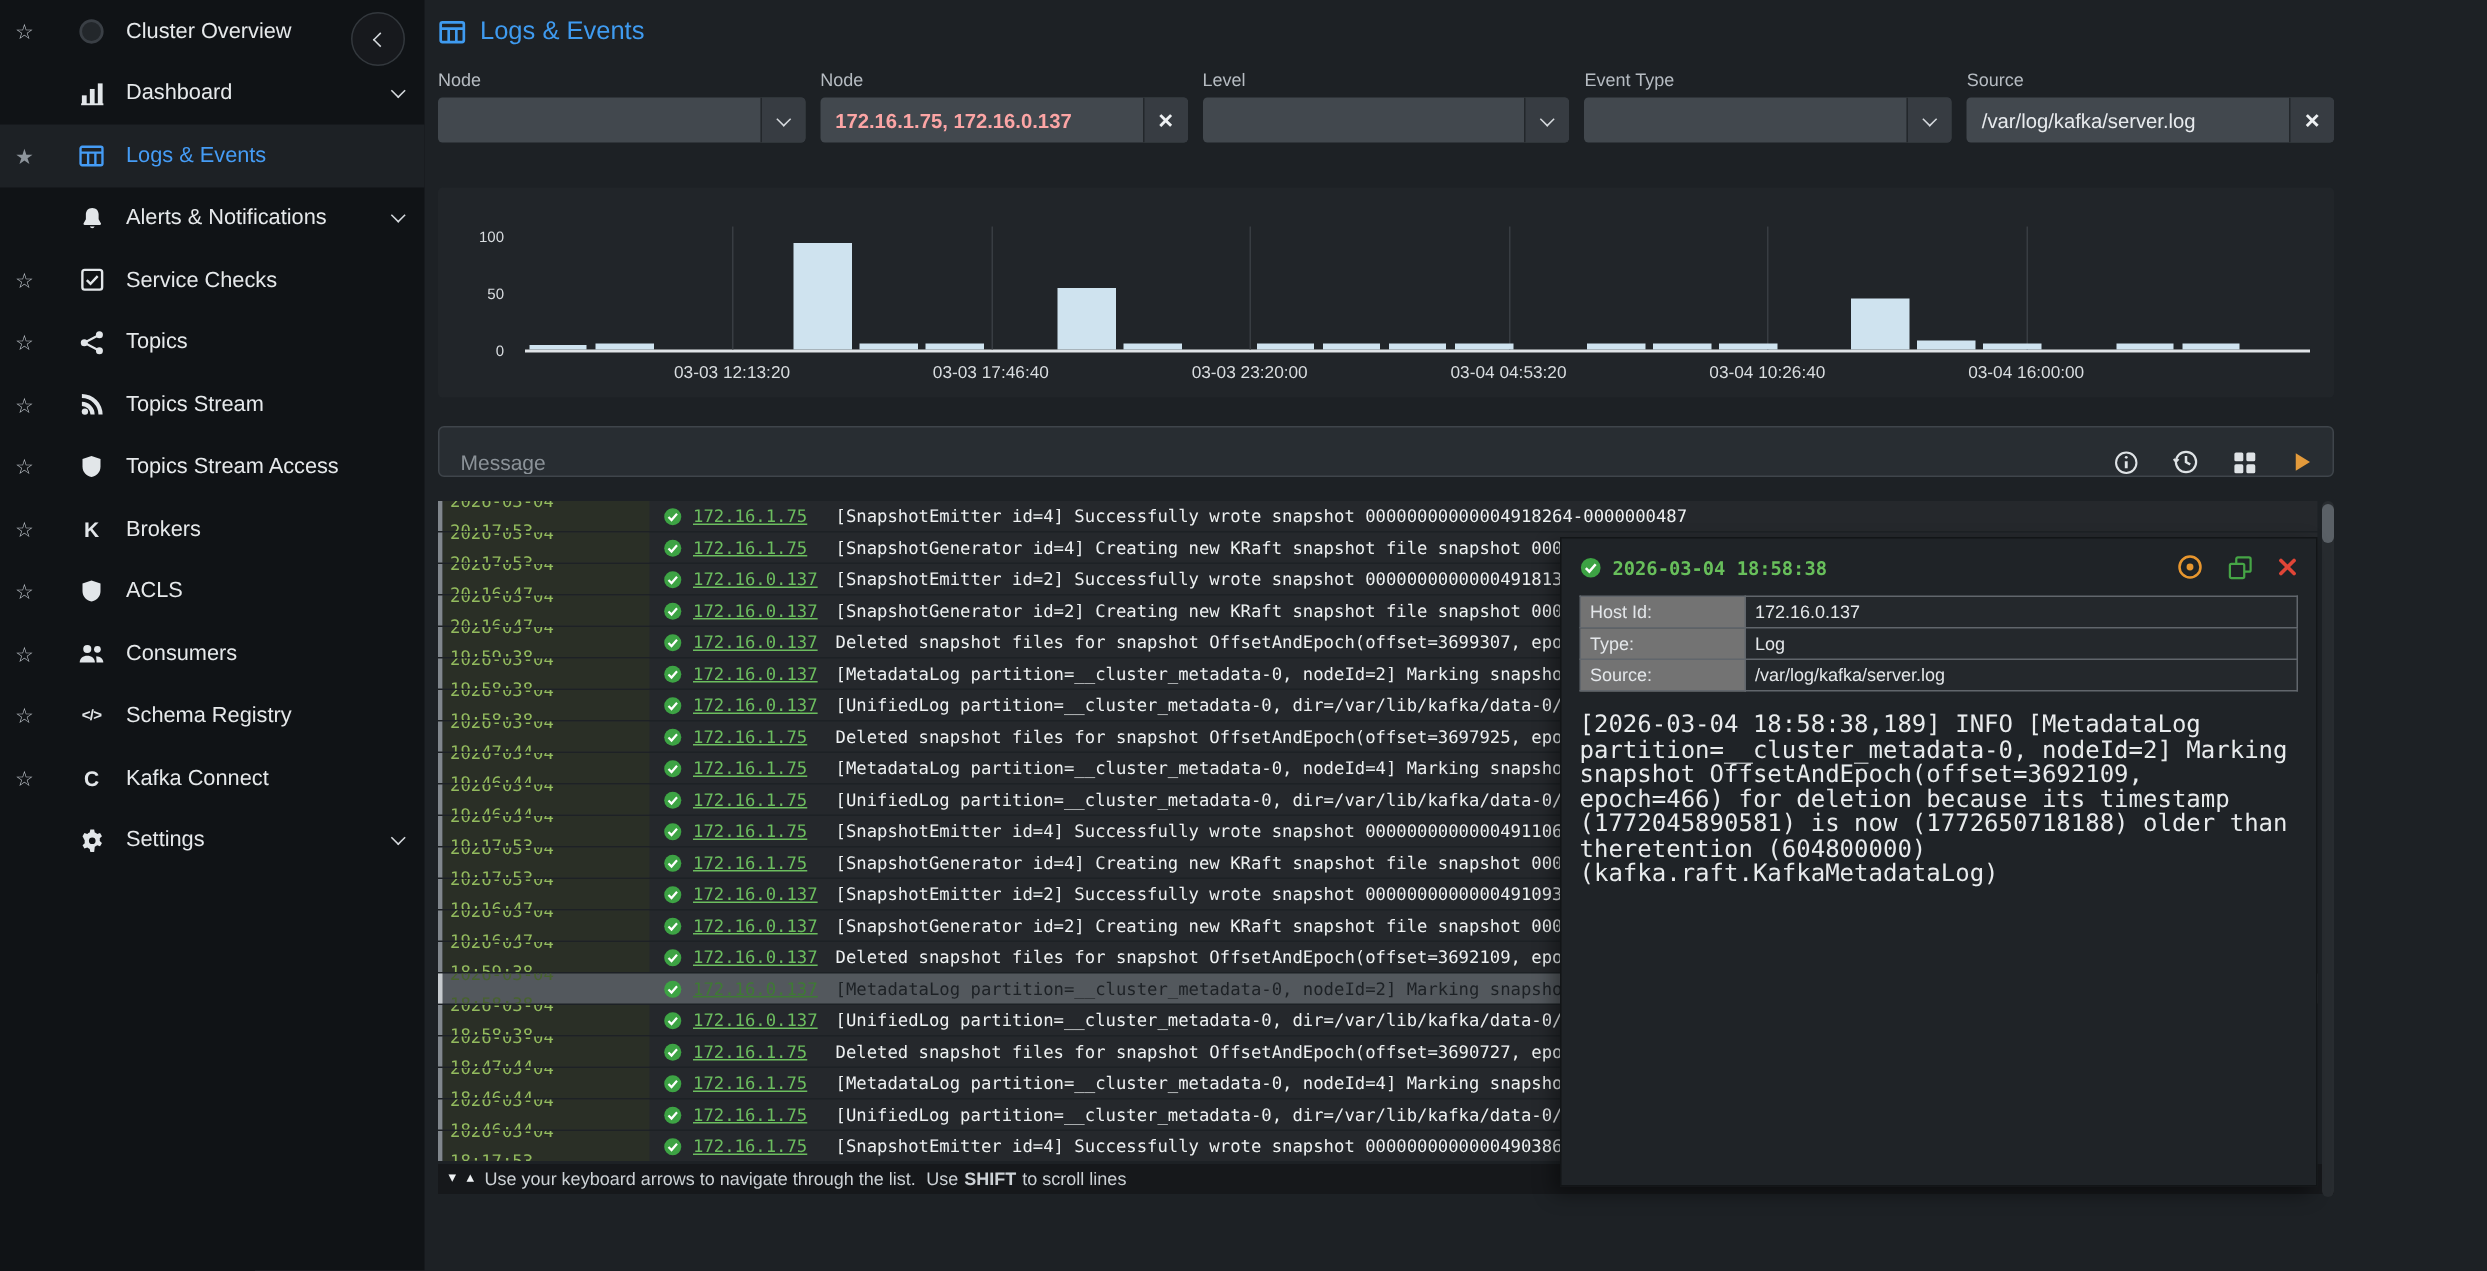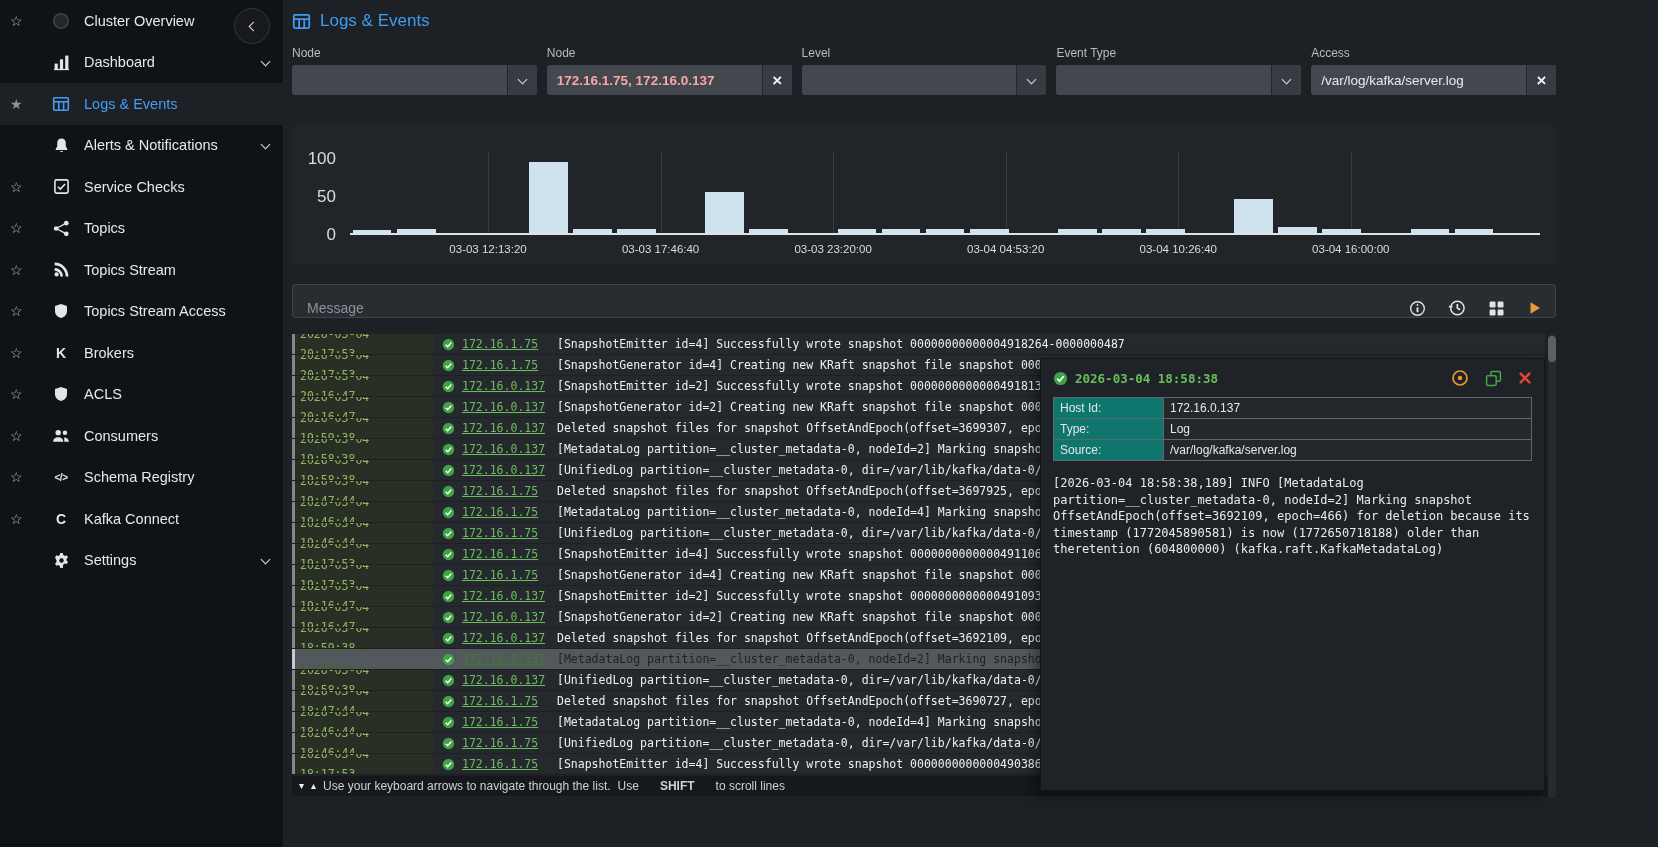--- a/index.html
+++ b/index.html
@@ -48,21 +48,21 @@
   
   .chart-panel { position:relative; margin-top:30px; height:140px; background:#212529; border-radius:3px; }
   .plot { position:absolute; left:58px; right:16px; top:26px; bottom:30px; border-bottom:2px solid #dfe3e6; }
   .gridline { position:absolute; top:0; bottom:0; width:1px; background:#383d42; }
   .bars { position:absolute; left:0; right:0; top:0; bottom:0; display:flex; align-items:flex-end; }
   .bar-slot { flex:1; height:100%; display:flex; align-items:flex-end; justify-content:center; }
   .bar { width:88%; }
   .x-axis { position:absolute; left:58px; right:16px; bottom:7px; height:15px; }
   .x-tick { position:absolute; transform:translateX(-50%); font-size:11.5px; color:#d9dde0; white-space:nowrap; }
   .y-axis { position:absolute; left:0; width:52px; top:26px; bottom:30px; }
-  .y-tick { position:absolute; right:8px; transform:translateY(50%); font-size:17px; color:#d9dde0; }
+  .y-tick { position:absolute; right:8px; transform:translateY(50%); font-size:10px; color:#d9dde0; }
   
   .msg-toolbar { margin-top:19px; height:34px; background:#282d32; border:1px solid #3f454b; border-radius:4px;
     display:flex; align-items:flex-end; padding:0 12px; }
   .msg-input { flex:1; background:transparent; border:none; outline:none; color:#e8ebee; font-size:14px;
     font-family:"Liberation Sans",sans-serif; }
   .msg-input::placeholder { color:#8b9298; }
   .toolbar-icons { display:flex; align-items:center; gap:22px; margin-left:12px; }
   .tb-icon { display:flex; align-items:center; cursor:pointer; }
   
   .log-area { position:relative; margin-top:16px; }
@@ -86,23 +86,23 @@
   
   .detail-panel { position:absolute; left:748px; top:24px; width:505px; height:433px; background:#1f2327;
     border:1px solid #121517; box-shadow:-5px 5px 12px rgba(0,0,0,0.4); padding:10px 12px; z-index:6; }
   .detail-head { display:flex; align-items:center; }
   .detail-check { width:15px; height:15px; display:flex; flex:none; }
   .detail-time { margin-left:7px; font-family:"DejaVu Sans Mono",monospace; font-size:12.5px; font-weight:700; color:#68bf5b; }
   .detail-icons { margin-left:auto; display:flex; align-items:center; gap:16px; }
   .d-icon { display:flex; cursor:pointer; }
   .detail-table { margin-top:10px; width:100%; border-collapse:collapse; }
   .detail-table td { border:1px solid #61666c; font-size:12px; color:#e4e7ea; padding:2.5px 6px; height:21px; }
-  td.lbl { width:110px; background:#0f766e; }
+  td.lbl { width:110px; background:#737373; }
   td.val { background:#24282c; }
-  .detail-body { margin-top:14px; font-family:"DejaVu Sans Mono",monospace; font-size:12px; line-height:16.5px;
+  .detail-body { margin-top:14px; font-family:"DejaVu Sans Mono",monospace; font-size:16px; line-height:16.5px;
     color:#e8ebed; word-break:break-word; }
   
   .scrollbar { position:absolute; right:0; top:0; width:8px; height:464px; background:#282c30; border-radius:4px; }
   .scroll-thumb { position:absolute; top:2px; left:0; width:8px; height:26px; background:#5a6066; border-radius:4px; cursor:grab; }
 </style>
 </head>
 <body>
 
 <aside class="sidebar">
 
@@ -313,21 +313,21 @@
       <div class="filter">
         <div class="filter-label">Event Type</div>
         <div class="control">
           <span class="value"></span>
           <span class="ctl-btn">
               <i class="chev down"></i>
             </span>
         </div>
       </div>
       <div class="filter">
-        <div class="filter-label">Access</div>
+        <div class="filter-label">Source</div>
         <div class="control">
           <span class="value">/var/log/kafka/server.log</span>
           <span class="ctl-btn">
               <span class="x">×</span>
             </span>
         </div>
       </div>
     </div>
 
     <div class="chart-panel">
@@ -724,21 +724,21 @@
             </span>
             <span class="node">172.16.1.75</span>
             <span class="msg">[SnapshotEmitter id=4] Successfully wrote snapshot 00000000000004903868-0000000487</span>
           </div>
         </div>
 
       <div class="list-footer">
         <span class="caret">▾</span>
         <span class="caret">▴</span>
         <span>Use your keyboard arrows to navigate through the list.</span>
-        <span style="display:flex;gap:21px;">
+        <span style="display:flex;gap:4px;">
           <span>Use</span>
           <span class="shift-key">SHIFT</span>
           <span>to scroll lines</span>
         </span>
       </div>
 
       <div class="detail-panel">
         <div class="detail-head">
           <span class="detail-check">
             <svg width="15" height="15" viewBox="0 0 16 16">

